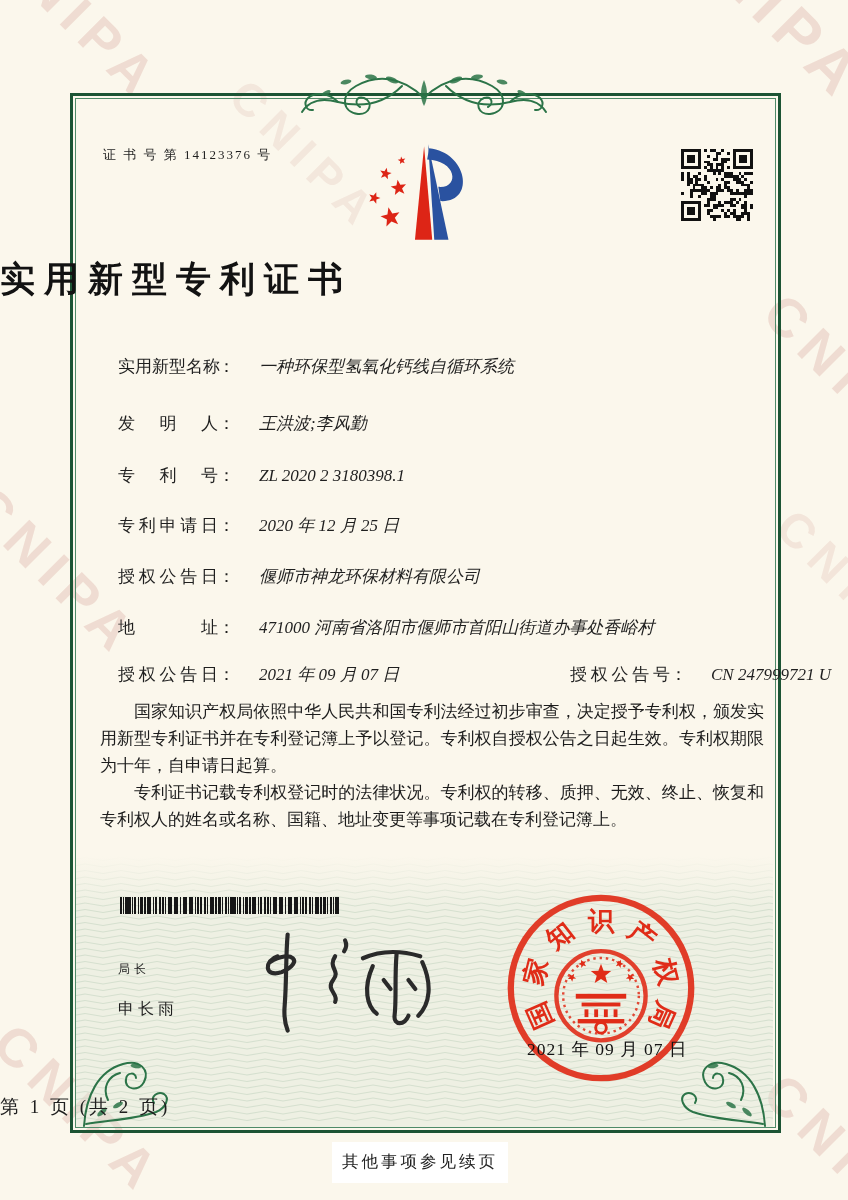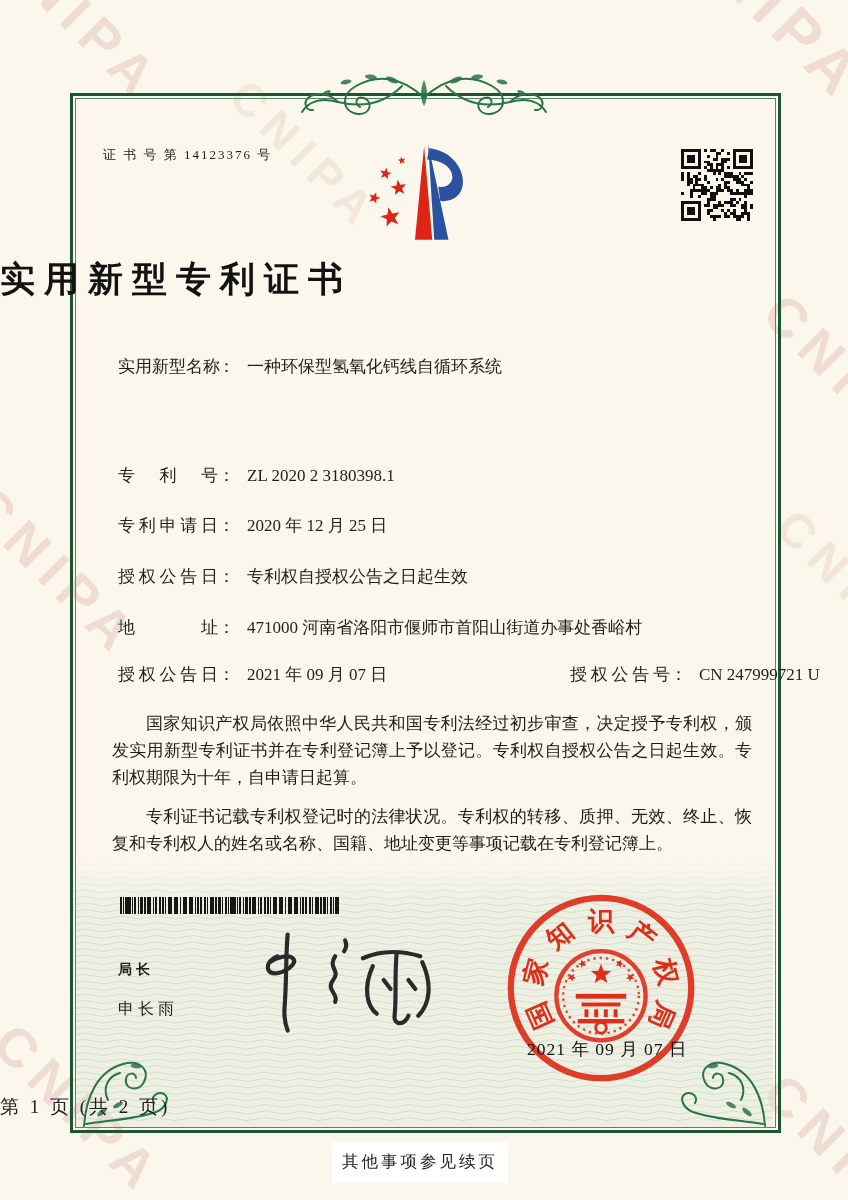--- a/index.html
+++ b/index.html
@@ -19,34 +19,34 @@
   
   .certno{position:absolute;left:103px;top:146px;font-size:13px;letter-spacing:2px;z-index:3;}
   .logo{position:absolute;left:352px;top:140px;width:132px;height:112px;z-index:3;}
   .qr{position:absolute;left:681px;top:149px;width:72px;height:72px;z-index:3;}
   .qr svg{width:100%;height:100%;shape-rendering:crispEdges;}
   .title{position:absolute;left:0;right:0;top:256px;text-align:left;font-size:35px;font-weight:bold;
          letter-spacing:9px;color:#121212;z-index:3;}
   
   .row{position:absolute;left:118px;font-size:17px;z-index:3;white-space:nowrap;}
   .lbl{display:inline-block;width:100px;text-align:justify;text-align-last:justify;vertical-align:bottom;}
-  .val{margin-left:12px;}
+  .val{margin-left:24px;font-style:italic;}
   .grant2{position:absolute;left:452px;top:0;}
   
   .body-text{position:absolute;left:100px;top:698px;width:664px;z-index:3;font-size:17px;line-height:27px;
              text-align:justify;color:#1c1c1c;}
-  .body-text p{margin:12px;text-indent:2em;}
+  .body-text p{margin:0;text-indent:2em;}
   
   .barcode{position:absolute;left:120px;top:897px;width:219px;height:17px;z-index:3;
     background:
       repeating-linear-gradient(90deg,#161616 0 1px,transparent 1px 3px),
       repeating-linear-gradient(90deg,#161616 0 2px,transparent 2px 7px),
       repeating-linear-gradient(90deg,#161616 0 1px,transparent 1px 5px);}
   
-  .signer-title{position:absolute;left:118px;top:961px;font-size:14px;letter-spacing:4px;z-index:3;font-weight:bold;}
+  .signer-title{position:absolute;left:118px;top:961px;font-size:12px;letter-spacing:4px;z-index:3;}
   .signer-name{position:absolute;left:118px;top:999px;font-size:16px;letter-spacing:4px;z-index:3;}
   .signature{position:absolute;left:252px;top:928px;width:198px;height:110px;z-index:3;}
   
   .seal{position:absolute;left:504px;top:891px;width:194px;height:194px;z-index:4;}
   .seal svg{width:100%;height:100%;}
   #seal-arc text{font-family:"Liberation Serif","DejaVu Serif",serif;font-size:27px;font-weight:bold;fill:#e02c18;}
   .seal-date{position:absolute;left:527px;top:1037px;font-size:17.5px;letter-spacing:1px;color:#131313;z-index:5;white-space:nowrap;}
   
   .page-indicator{position:absolute;left:0;right:0;top:1094px;font-size:19px;letter-spacing:3px;z-index:3;}
   .note-box{position:absolute;left:332px;top:1142px;background:#ffffff;padding:9px 10px 10px;font-size:16.5px;
@@ -371,28 +371,31 @@
         <rect x="20" y="24" width="1" height="1" fill="#111"></rect>
         <rect x="23" y="24" width="1" height="1" fill="#111"></rect>
       </svg>
   </div>
 
   <div class="title">实用新型专利证书</div>
 
   <div class="row" style="top:355px">
     <span class="lbl">实用新型名称</span><span>：</span><span class="val">一种环保型氢氧化钙线自循环系统</span>
   </div>
+  <div class="row" style="top:412px">
+    <span class="lbl">发明人</span><span>：</span><span class="val">王洪波;李风勤</span>
+  </div>
   <div class="row" style="top:464px">
     <span class="lbl">专利号</span><span>：</span><span class="val">ZL 2020 2 3180398.1</span>
   </div>
   <div class="row" style="top:514px">
     <span class="lbl">专利申请日</span><span>：</span><span class="val">2020 年 12 月 25 日</span>
   </div>
   <div class="row" style="top:565px">
-    <span class="lbl">授权公告日</span><span>：</span><span class="val">专利权自授权公告之日起生效</span>
+    <span class="lbl">授权公告日</span><span>：</span><span class="val">偃师市神龙环保材料有限公司</span>
   </div>
   <div class="row" style="top:616px">
     <span class="lbl">地址</span><span>：</span><span class="val">471000 河南省洛阳市偃师市首阳山街道办事处香峪村</span>
   </div>
 
   <div class="row" style="top:663px;width:650px">
     <span class="lbl">授权公告日</span><span>：</span><span class="val">2021 年 09 月 07 日</span>
     <span class="grant2">
       <span class="lbl">授权公告号</span><span>：</span><span class="val">CN 247999721 U</span>
     </span>

